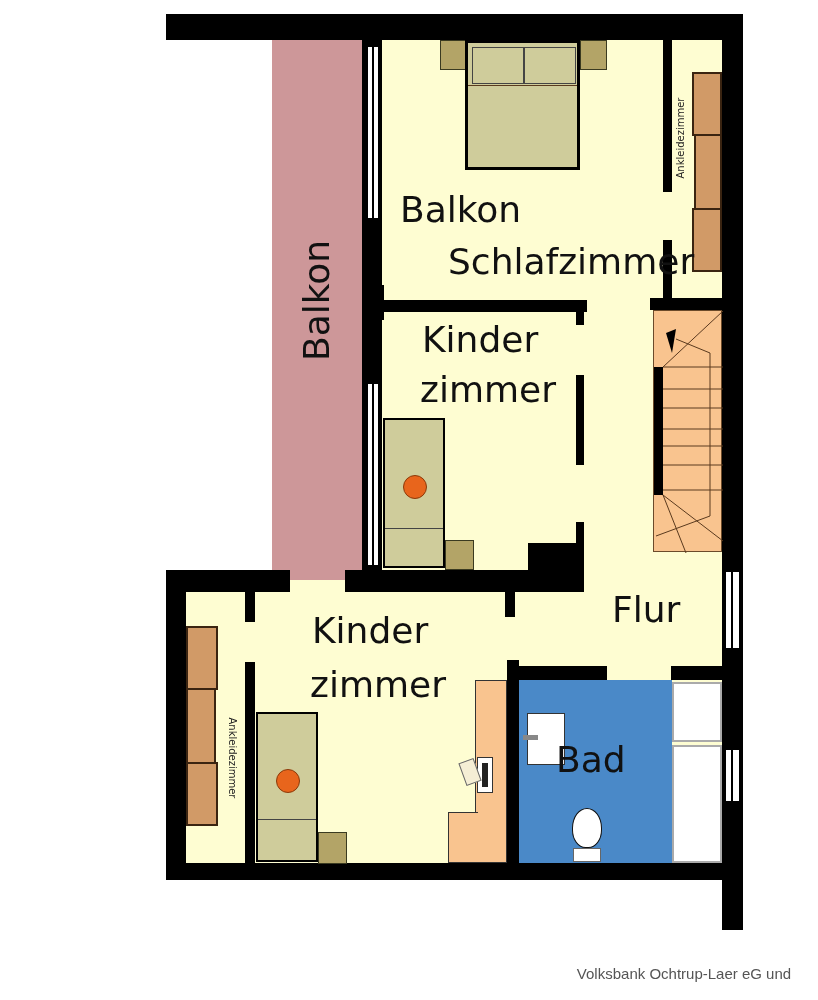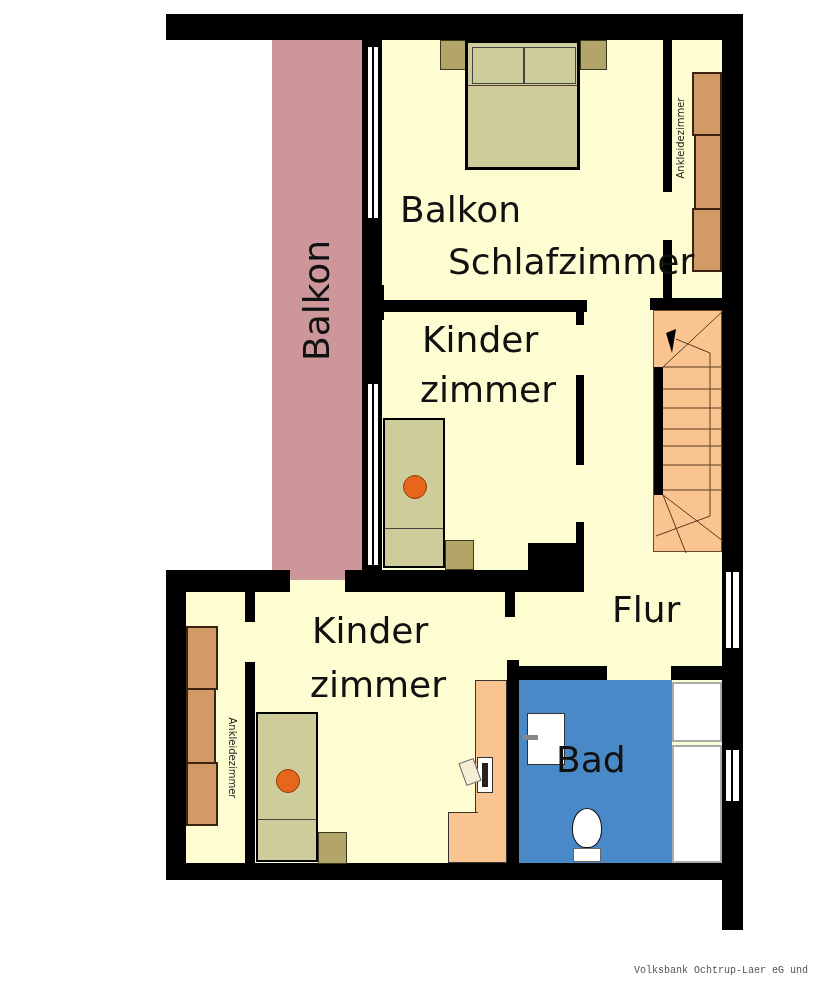--- a/index.html
+++ b/index.html
@@ -5,21 +5,21 @@
   html,body{margin:0;padding:0;background:#ffffff;}
   body{width:818px;height:1000px;position:relative;overflow:hidden;font-family:"Liberation Sans",sans-serif;}
   .abs{position:absolute;}
   .wall{position:absolute;background:#000;}
   .floor{position:absolute;background:#fefdd2;}
   .label{position:absolute;color:#111;font-family:"DejaVu Sans",sans-serif;line-height:1;white-space:nowrap;}
   .lbl-lg{font-size:36px;}
   .small-rot{position:absolute;font-family:"DejaVu Sans",sans-serif;font-size:10px;color:#222;white-space:nowrap;}
   .win{position:absolute;background:#fff;border:2px solid #000;box-sizing:border-box;}
   .wardrobe{position:absolute;background:#d19a67;border:2px solid #3a2411;box-sizing:border-box;}
-  .credit{position:absolute;font-family:Liberation Mono, monospace;font-size:10px;color:#555;text-align:right;line-height:1.35;}
+  .credit{position:absolute;font-family:Liberation Sans, sans-serif;font-size:15px;color:#555;text-align:center;line-height:1.35;}
 </style>
 </head>
 <body>
 
 <div class="abs" style="left:0;top:0;width:818px;height:1000px;">
 
   <div class="floor" style="left:272px;top:40px;width:450px;height:545px;"></div>
   <div class="floor" style="left:185px;top:580px;width:537px;height:283px;"></div>
 
   <div class="abs" style="left:272px;top:40px;width:90px;height:540px;background:#cd9799;"></div>

